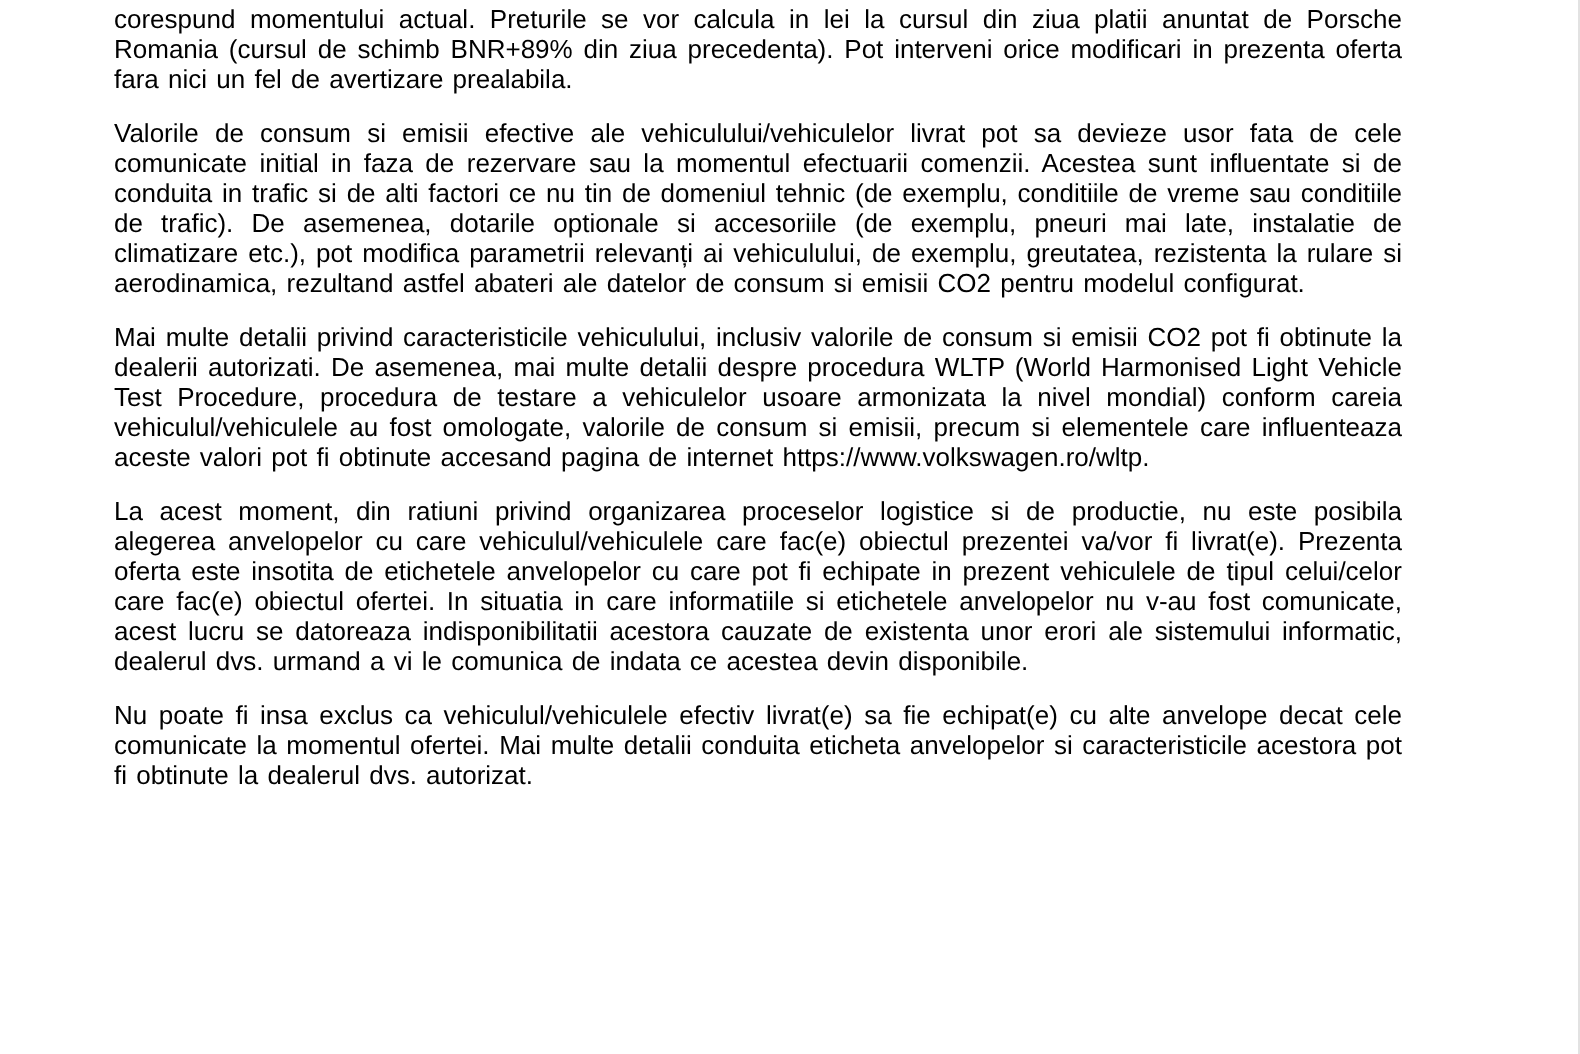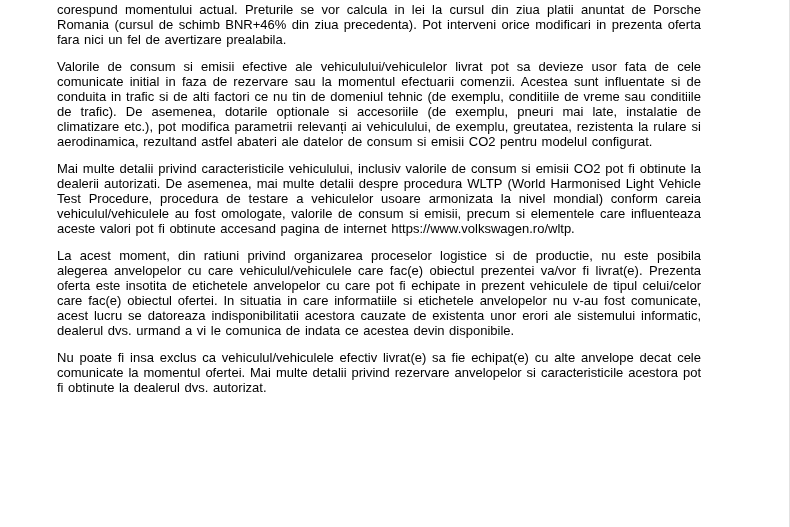--- a/index.html
+++ b/index.html
@@ -37,19 +37,19 @@
       text-align: justify;
       margin: 0 0 12px 0;
       word-spacing: 1px;
     }
   </style>
 </head>
 <body>
 
 <div class="page">
   <div class="textblock">
-    <p class="para">corespund momentului actual. Preturile se vor calcula in lei la cursul din ziua platii anuntat de Porsche Romania (cursul de schimb BNR+46% din ziua precedenta). Pot interveni orice modificari in prezenta oferta fara nici un fel de avertizare prealabila.</p>
+    <p class="para">corespund momentului actual. Preturile se vor calcula in lei la cursul din ziua platii anuntat de Porsche Romania (cursul de schimb BNR+89% din ziua precedenta). Pot interveni orice modificari in prezenta oferta fara nici un fel de avertizare prealabila.</p>
     <p class="para">Valorile de consum si emisii efective ale vehiculului/vehiculelor livrat pot sa devieze usor fata de cele comunicate initial in faza de rezervare sau la momentul efectuarii comenzii. Acestea sunt influentate si de conduita in trafic si de alti factori ce nu tin de domeniul tehnic (de exemplu, conditiile de vreme sau conditiile de trafic). De asemenea, dotarile optionale si accesoriile (de exemplu, pneuri mai late, instalatie de climatizare etc.), pot modifica parametrii relevanți ai vehiculului, de exemplu, greutatea, rezistenta la rulare si aerodinamica, rezultand astfel abateri ale datelor de consum si emisii CO2 pentru modelul configurat.</p>
     <p class="para">Mai multe detalii privind caracteristicile vehiculului, inclusiv valorile de consum si emisii CO2 pot fi obtinute la dealerii autorizati. De asemenea, mai multe detalii despre procedura WLTP (World Harmonised Light Vehicle Test Procedure, procedura de testare a vehiculelor usoare armonizata la nivel mondial) conform careia vehiculul/vehiculele au fost omologate, valorile de consum si emisii, precum si elementele care influenteaza aceste valori pot fi obtinute accesand pagina de internet https://www.volkswagen.ro/wltp.</p>
     <p class="para">La acest moment, din ratiuni privind organizarea proceselor logistice si de productie, nu este posibila alegerea anvelopelor cu care vehiculul/vehiculele care fac(e) obiectul prezentei va/vor fi livrat(e). Prezenta oferta este insotita de etichetele anvelopelor cu care pot fi echipate in prezent vehiculele de tipul celui/celor care fac(e) obiectul ofertei. In situatia in care informatiile si etichetele anvelopelor nu v-au fost comunicate, acest lucru se datoreaza indisponibilitatii acestora cauzate de existenta unor erori ale sistemului informatic, dealerul dvs. urmand a vi le comunica de indata ce acestea devin disponibile.</p>
-    <p class="para">Nu poate fi insa exclus ca vehiculul/vehiculele efectiv livrat(e) sa fie echipat(e) cu alte anvelope decat cele comunicate la momentul ofertei. Mai multe detalii privind rezervare anvelopelor si caracteristicile acestora pot fi obtinute la dealerul dvs. autorizat.</p>
+    <p class="para">Nu poate fi insa exclus ca vehiculul/vehiculele efectiv livrat(e) sa fie echipat(e) cu alte anvelope decat cele comunicate la momentul ofertei. Mai multe detalii conduita eticheta anvelopelor si caracteristicile acestora pot fi obtinute la dealerul dvs. autorizat.</p>
   </div>
 </div>
 
 </body></html>

